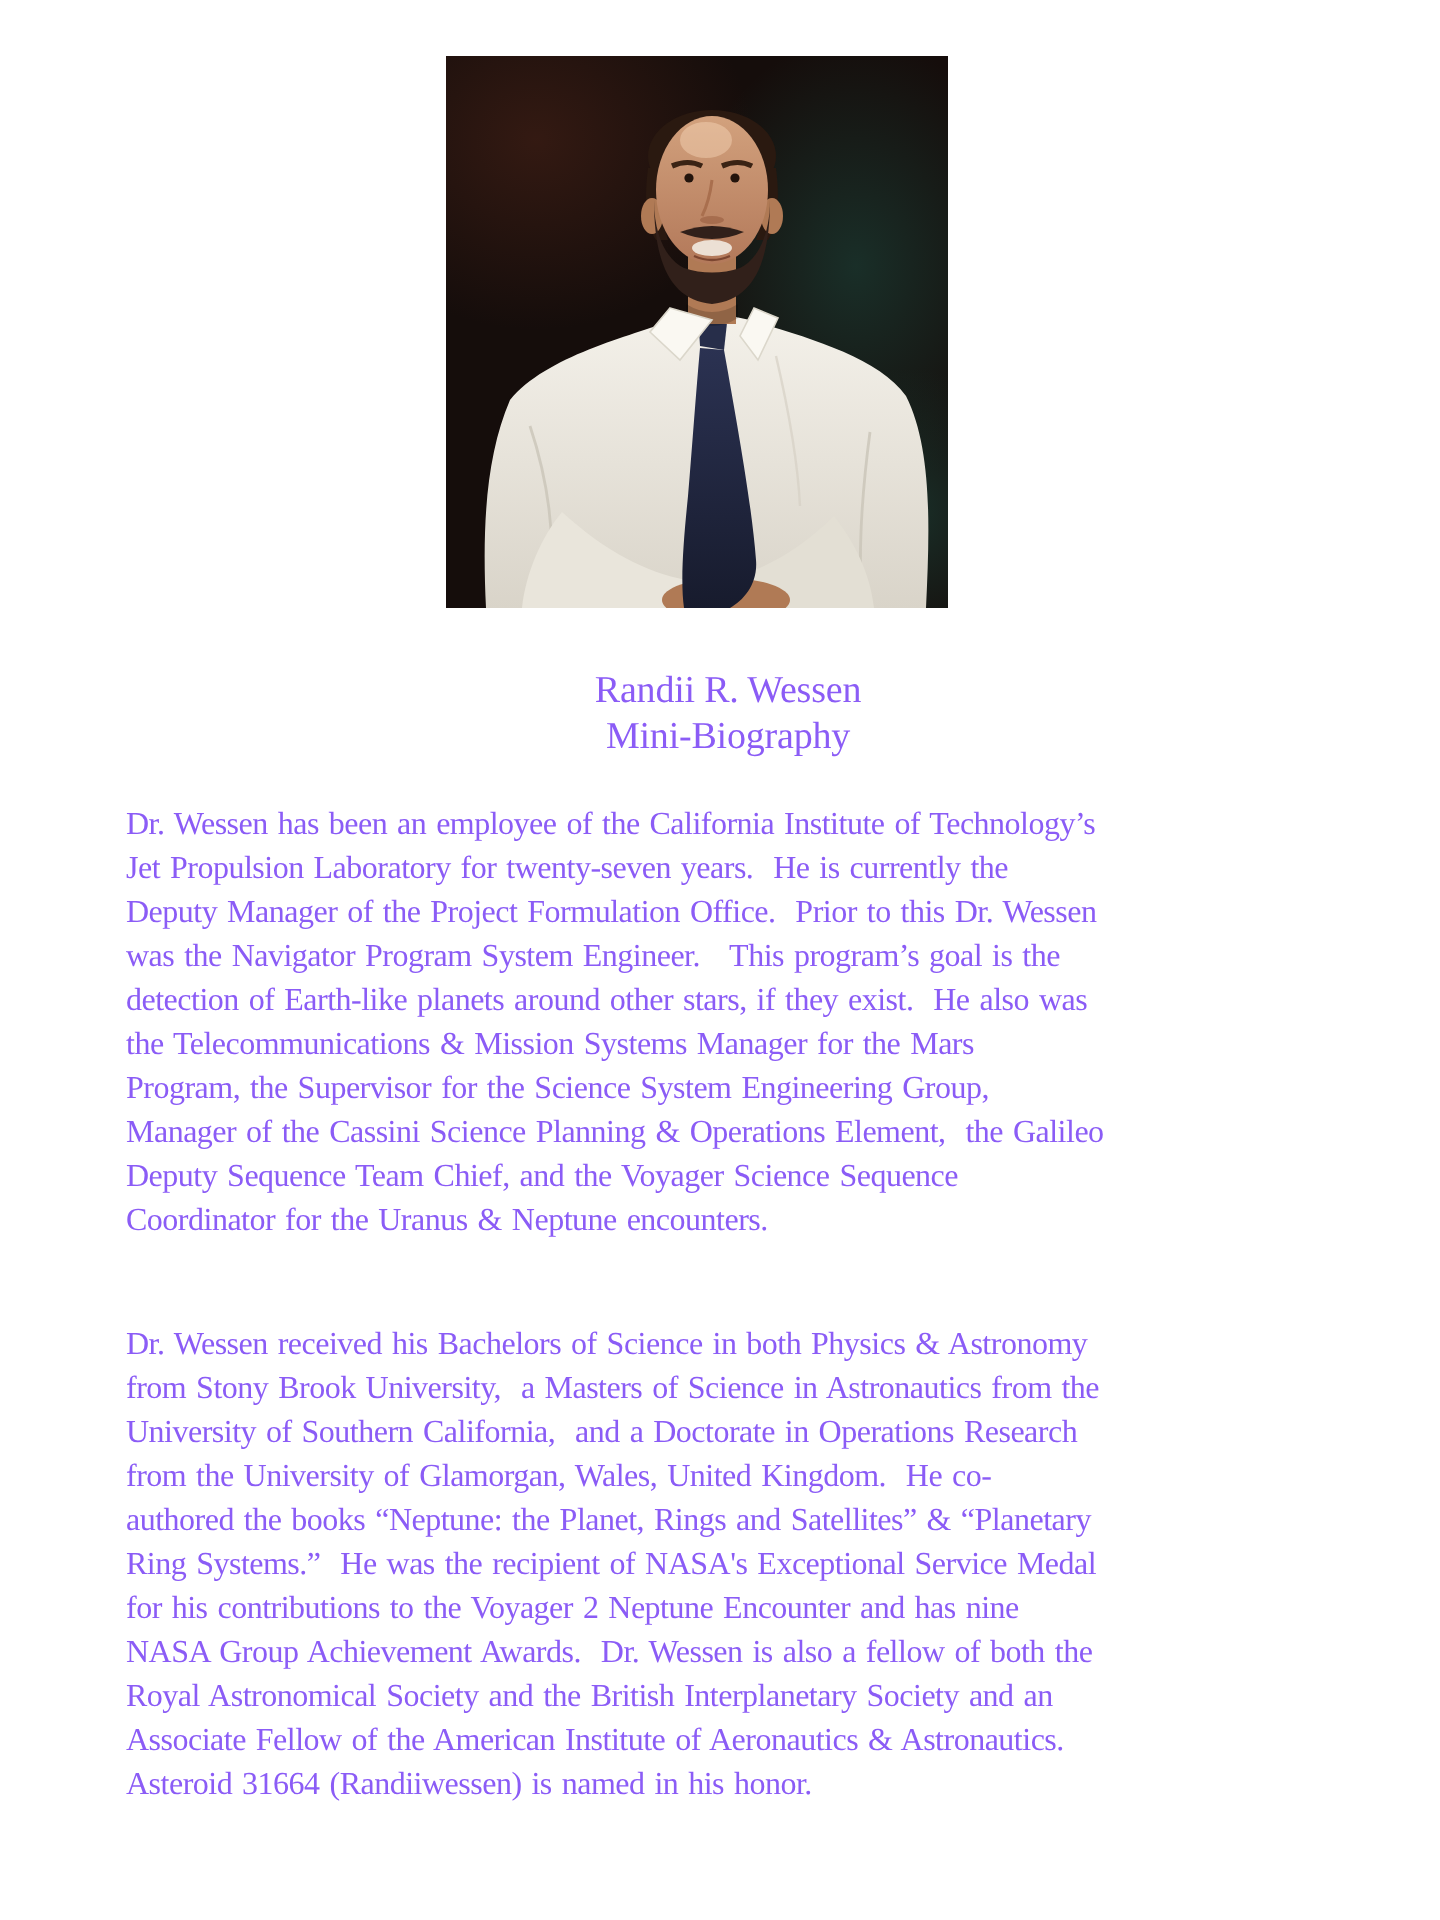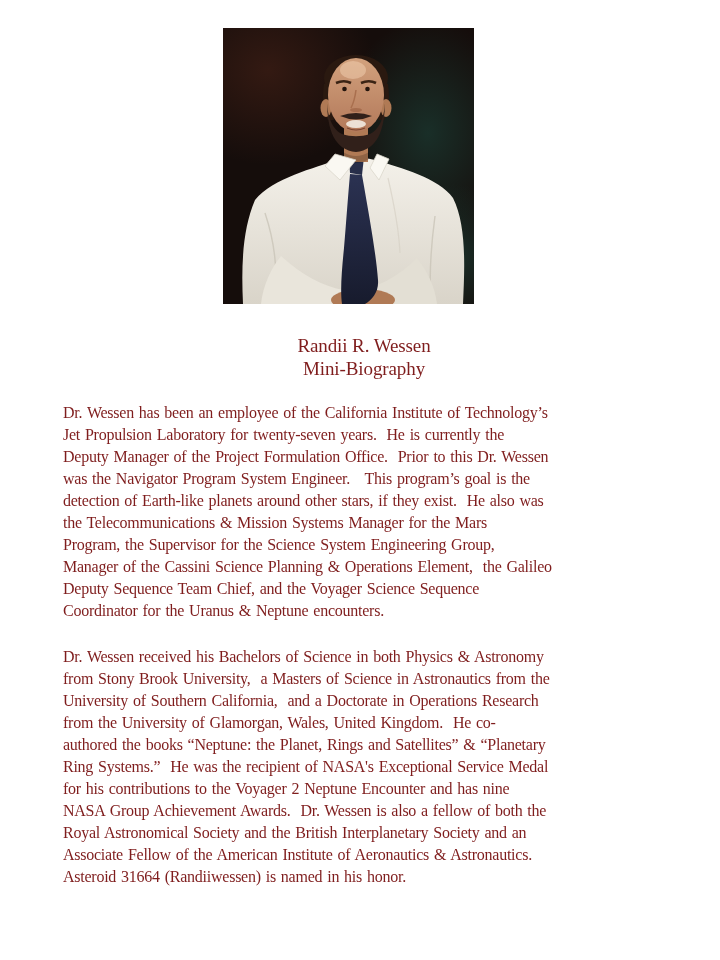--- a/index.html
+++ b/index.html
@@ -3,21 +3,21 @@
 <meta charset="utf-8">
 <style>
   * { margin: 0; padding: 0; box-sizing: border-box; }
   html, body { background: #ffffff; }
   .page {
     position: relative;
     width: 720px;
     height: 960px;
     background: #ffffff;
     font-family: "Liberation Serif", "DejaVu Serif", serif;
-    color: #7f1d1d;
+    color: #8b5cf6;
     overflow: hidden;
   }
   .photo-frame {
     position: absolute;
     left: 223px;
     top: 28px;
     width: 251px;
     height: 276px;
   }
   .photo-frame svg { display: block; }
@@ -38,21 +38,21 @@
     top: 402px;
     width: 640px;
   }
   .bio-paragraph {
     font-size: 16px;
     line-height: 22px;
     letter-spacing: -0.25px;
     word-spacing: 1.2px;
     white-space: pre;
   }
-  .bio-paragraph + .bio-paragraph { margin-top: 24px; }
+  .bio-paragraph + .bio-paragraph { margin-top: 40px; }
 </style>
 </head>
 <body>
 
 <div class="page">
 
   <div class="photo-frame">
     <svg width="251" height="276" viewBox="0 0 251 276" xmlns="http://www.w3.org/2000/svg">
       <defs>
         <radialGradient id="tealG" cx="50%" cy="50%" r="50%">

